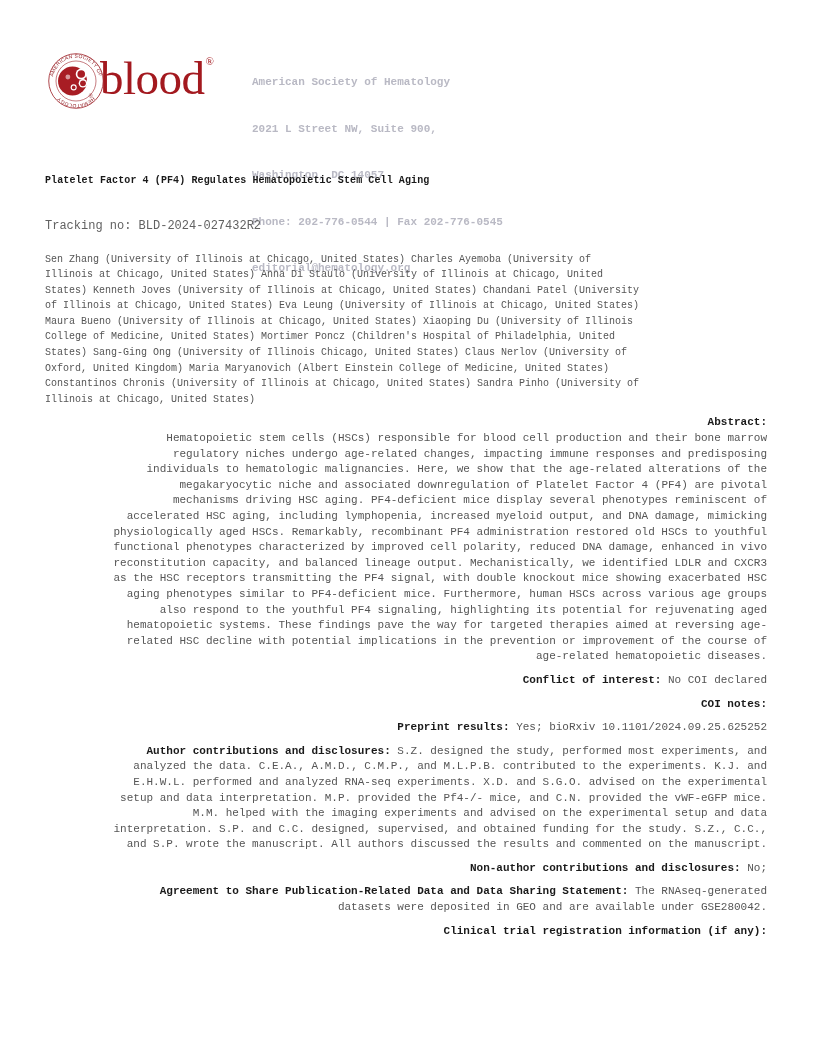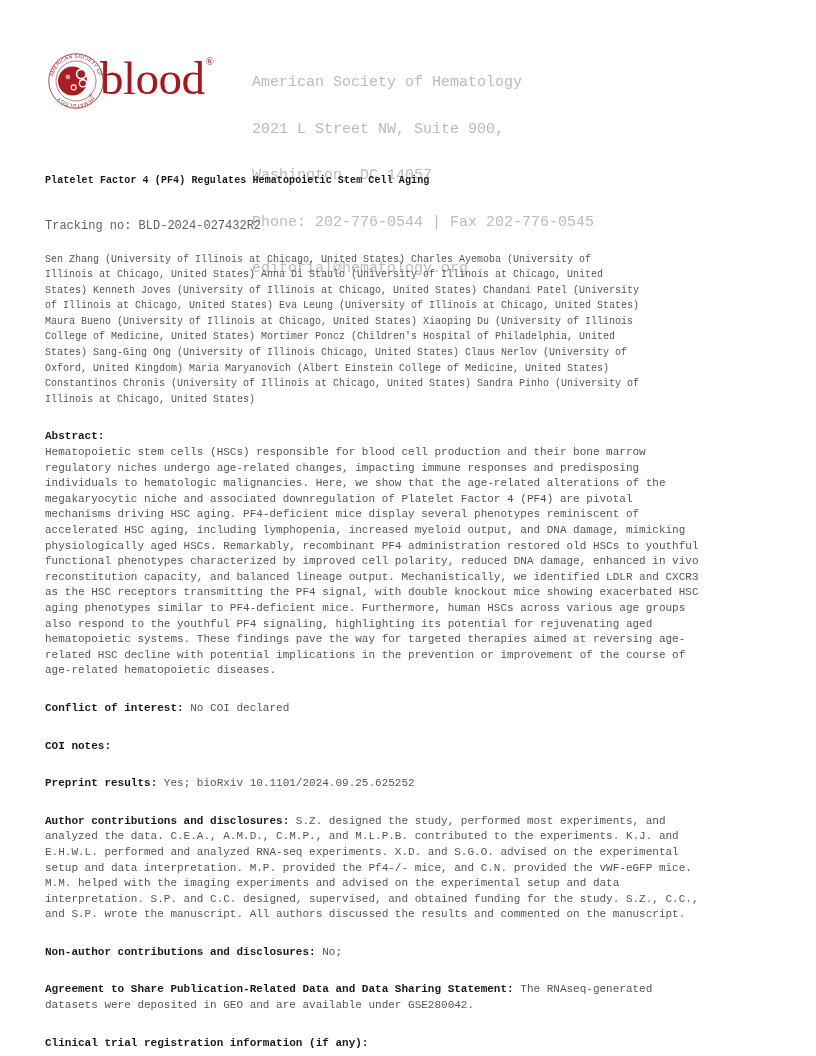--- a/index.html
+++ b/index.html
@@ -66,24 +66,25 @@
     line-height: 1;
     position: relative;
     top: -12px;
     left: 1px;
   }
 
   .contact {
     position: absolute;
     left: 207px;
     top: 0px;
-    font-size: 15px;
+    font-size: 11px;
     line-height: 15.5px;
     color: #b9b9c4;
     white-space: pre;
+    font-weight: bold;
   }
   .contact .line { display: block; }
 
   
   .doc {
     position: absolute;
     left: 45px;
     top: 172px;
     width: 722px;
   }
@@ -107,24 +108,25 @@
 
   .authors {
     font-size: 10px;
     line-height: 15.6px;
     color: #555555;
     margin-top: 17px;
     white-space: pre-line;
   }
 
   .section {
-    margin-top: 22px;
-    font-size: 11px;
-    line-height: 15.6px;
-    color: #555555;
+    margin-top: 8px;
+    font-size: 11px;
+    line-height: 15.6px;
+    color: #555555;
+    text-align: right;
   }
 
   .sec-label {
     font-weight: bold;
     color: #1a1a1a;
   }
 
   .abstract-head {
     font-weight: bold;
     color: #1a1a1a;

